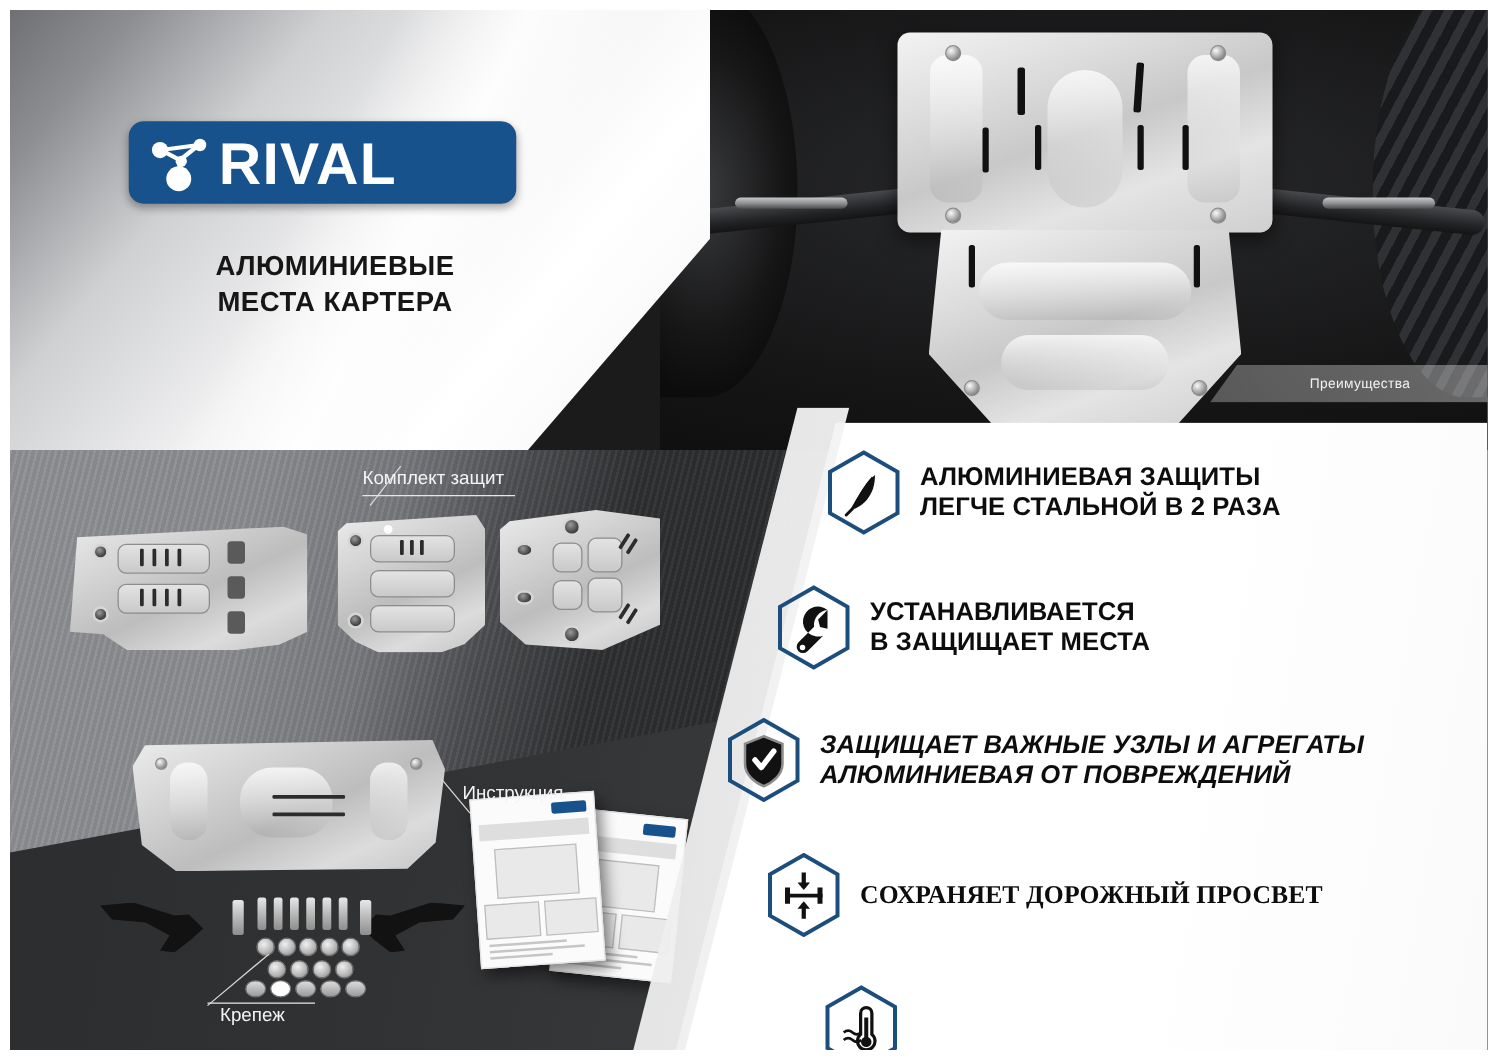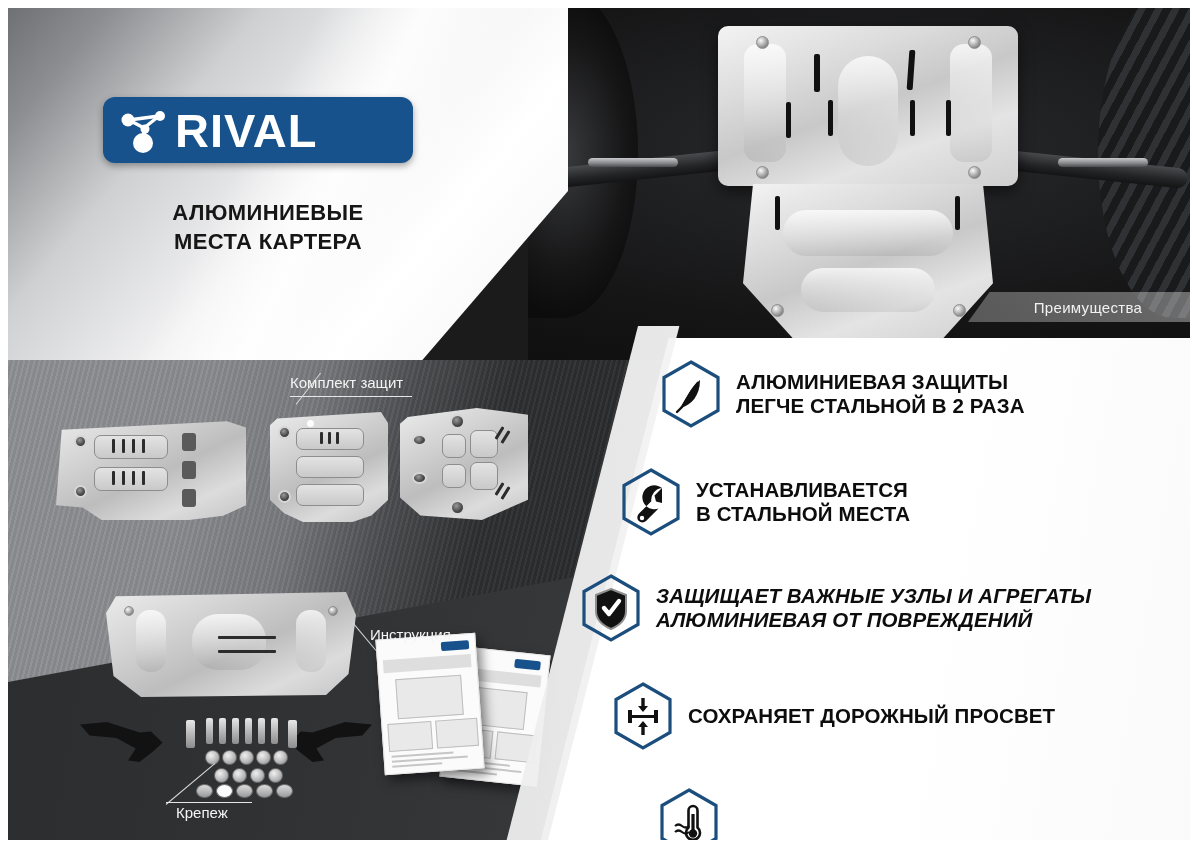--- a/index.html
+++ b/index.html
@@ -106,21 +106,21 @@
     border:1px solid #8e8e8e;}
   .emboss{position:absolute;border-radius:14px;
     background:linear-gradient(180deg,rgba(255,255,255,.75),rgba(0,0,0,.07));}
 
   .adv-tag{
     position:absolute;right:0;top:284px;width:240px;height:30px;
     background:linear-gradient(90deg,rgba(245,245,245,.30),rgba(225,225,225,.42));
     display:flex;align-items:center;justify-content:center;
     clip-path:polygon(9% 0,100% 0,100% 100%,0 100%);
   }
-  .adv-tag span{color:#f2f2f2;font-size:15px;letter-spacing:.3px;}
+  .adv-tag span{color:#f2f2f2;font-size:11px;letter-spacing:.3px;}
 
   
   .scene{
     position:absolute;left:0;top:352px;width:680px;height:496px;
     background:
       linear-gradient(103deg,#8e9094 0%,#8a8c90 26%,#77797d 40%,#4d4e51 52%,#2e2f31 64%,#262729 100%);
     overflow:hidden;
   }
   .scene-brush{
     position:absolute;inset:0;
@@ -188,21 +188,21 @@
     letter-spacing:.1px;
   }
   .brow-1 .hexwrap{margin-left:40px;}
   .brow-2 .hexwrap{margin-left:0px;}
   .brow-3 .hexwrap{margin-left:-40px;}
   .brow-4 .hexwrap{margin-left:-8px;}
   .brow-5 .hexwrap{margin-left:38px;}
   .brow-1{margin-bottom:40px;}
   .brow-2{margin-bottom:38px;}
   .brow-3{margin-bottom:40px;font-style:italic;}
-  .brow-4{margin-bottom:38px;}
+  .brow-4{margin-bottom:38px;font-family:Liberation Serif, serif;}
 </style>
 </head>
 <body>
 
 <div class="stage">
  <div class="canvas">
 
   <div class="photo">
     <div class="wheel-l"></div>
     <div class="wheel-r"></div>
@@ -390,21 +390,21 @@
     <div class="brow brow-2">
       <div class="hexwrap">
         <svg viewBox="0 0 62 68" width="62" height="68">
           <polygon points="31,2 58,17.5 58,50.5 31,66 4,50.5 4,17.5" fill="none" stroke="#1b4e7d" stroke-width="3.2"></polygon>
           <path d="M42 20 a12 12 0 1 0 -3.5 20.5 l-12.5 12.5 a5 5 0 0 1 -7.2 -7.2 l12.5 -12.5 a12 12 0 0 1 10.7 -13.3 l-7.5 7.5 l1.5 6 l6 1.5 Z" fill="#111"></path>
           <circle cx="22" cy="50" r="2.2" fill="#fff"></circle>
         </svg>
       </div>
       <div class="btext">
         <div>УСТАНАВЛИВАЕТСЯ</div>
-        <div>В СТАЛЬНОЙ МЕСТА</div>
+        <div>В ЗАЩИЩАЕТ МЕСТА</div>
       </div>
     </div>
 
     <div class="brow brow-3">
       <div class="hexwrap">
         <svg viewBox="0 0 62 68" width="62" height="68">
           <polygon points="31,2 58,17.5 58,50.5 31,66 4,50.5 4,17.5" fill="none" stroke="#1b4e7d" stroke-width="3.2"></polygon>
           <path d="M31 15 L46 21 V37 C46 46 38 52 31 55 C24 52 16 46 16 37 V21 Z" fill="#111" stroke="#8d8d8d" stroke-width="2"></path>
           <path d="M24 34 L29 40 L39 27" stroke="#fff" stroke-width="4.4" fill="none" stroke-linecap="round" stroke-linejoin="round"></path>
         </svg>

